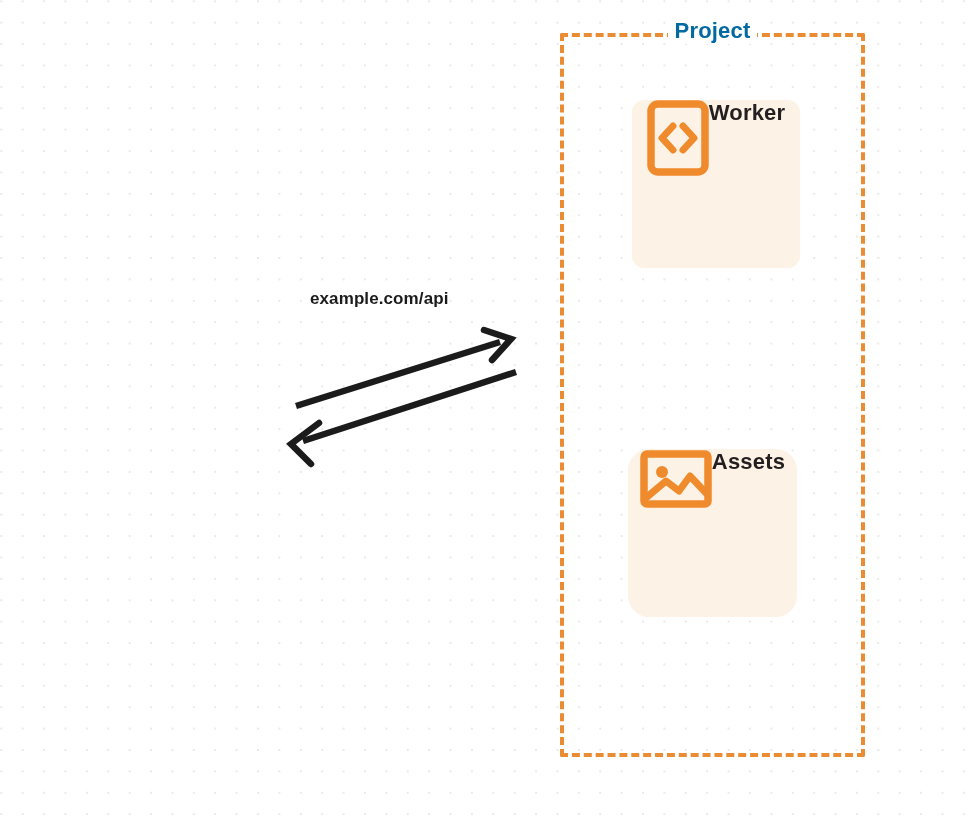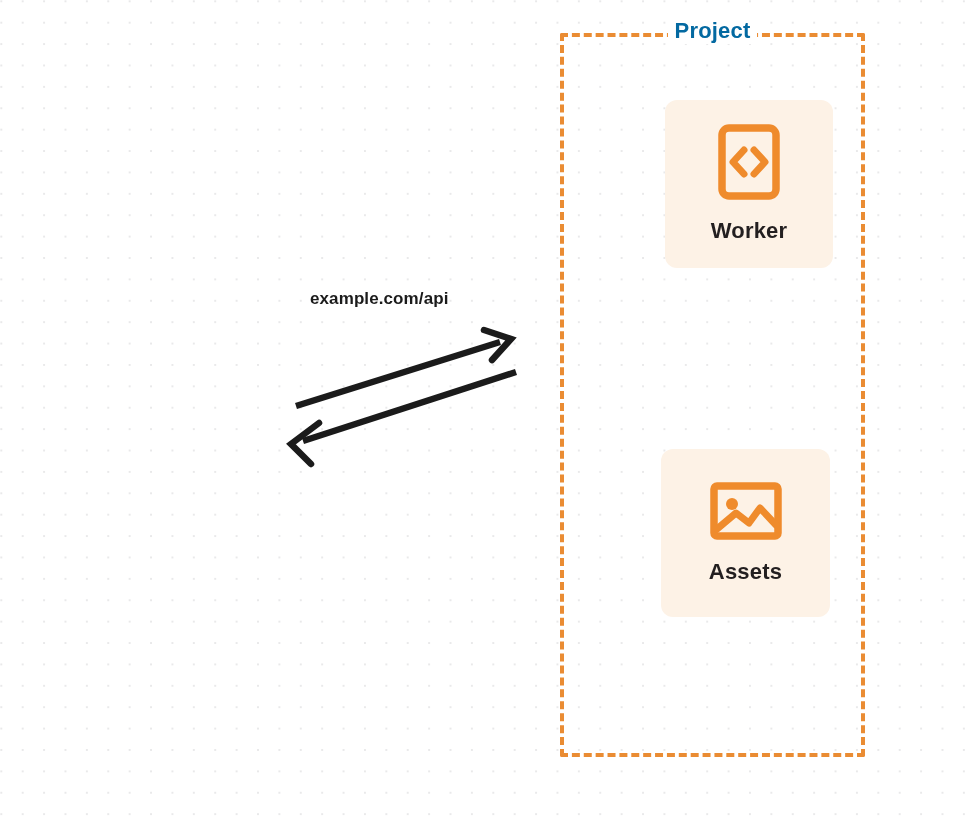--- a/index.html
+++ b/index.html
@@ -68,36 +68,35 @@
     letter-spacing: 0.2px;
     white-space: nowrap;
   }
 
   
   .card {
     position: absolute;
     background: #fdf2e6;
     border-radius: 12px;
     display: flex;
-    flex-direction: column;
-    align-items: center;
+    flex-direction: row;
     justify-content: center;
-    margin-left: 33px;
   }
   .card-worker {
     left: 72px;
     top: 67px;
     width: 168px;
     height: 168px;
   }
   .card-assets {
     left: 68px;
     top: 416px;
     width: 169px;
     height: 168px;
+    border-radius: 21px;
   }
   .card-icon {
     display: block;
     margin-bottom: 14px;
   }
   .card-label {
     font-size: 22px;
     font-weight: bold;
     color: #231f20;
     letter-spacing: 0.2px;

